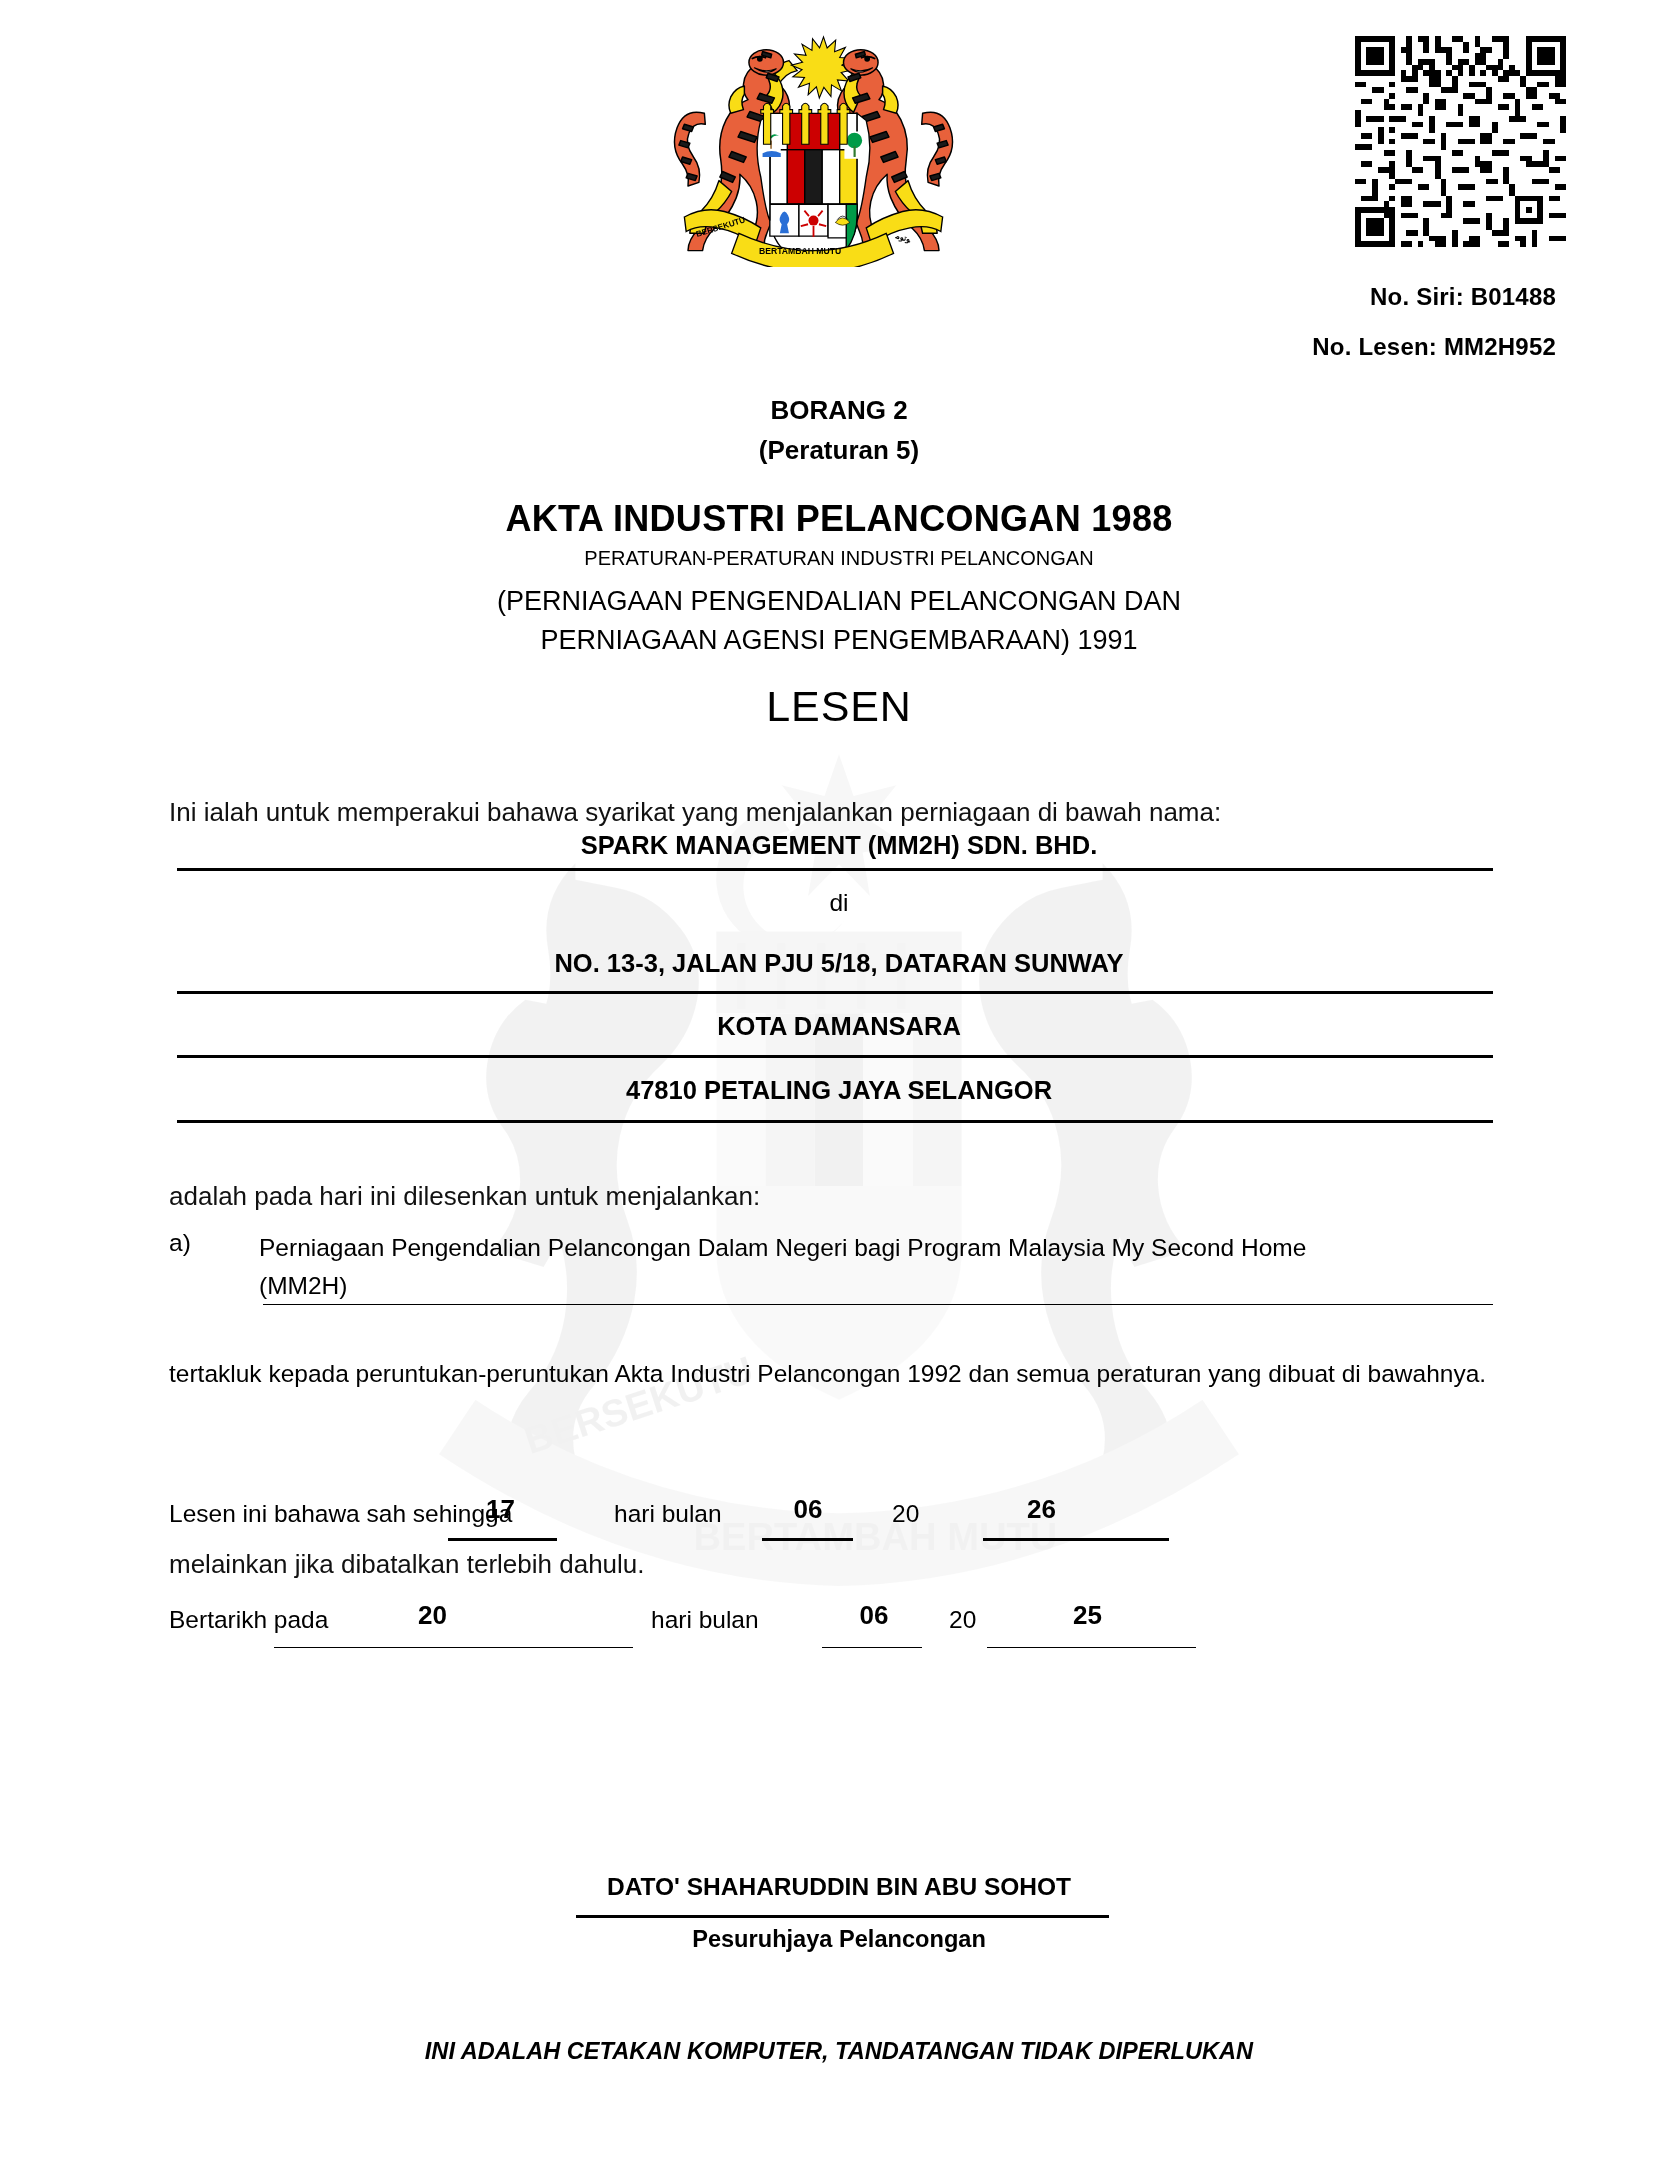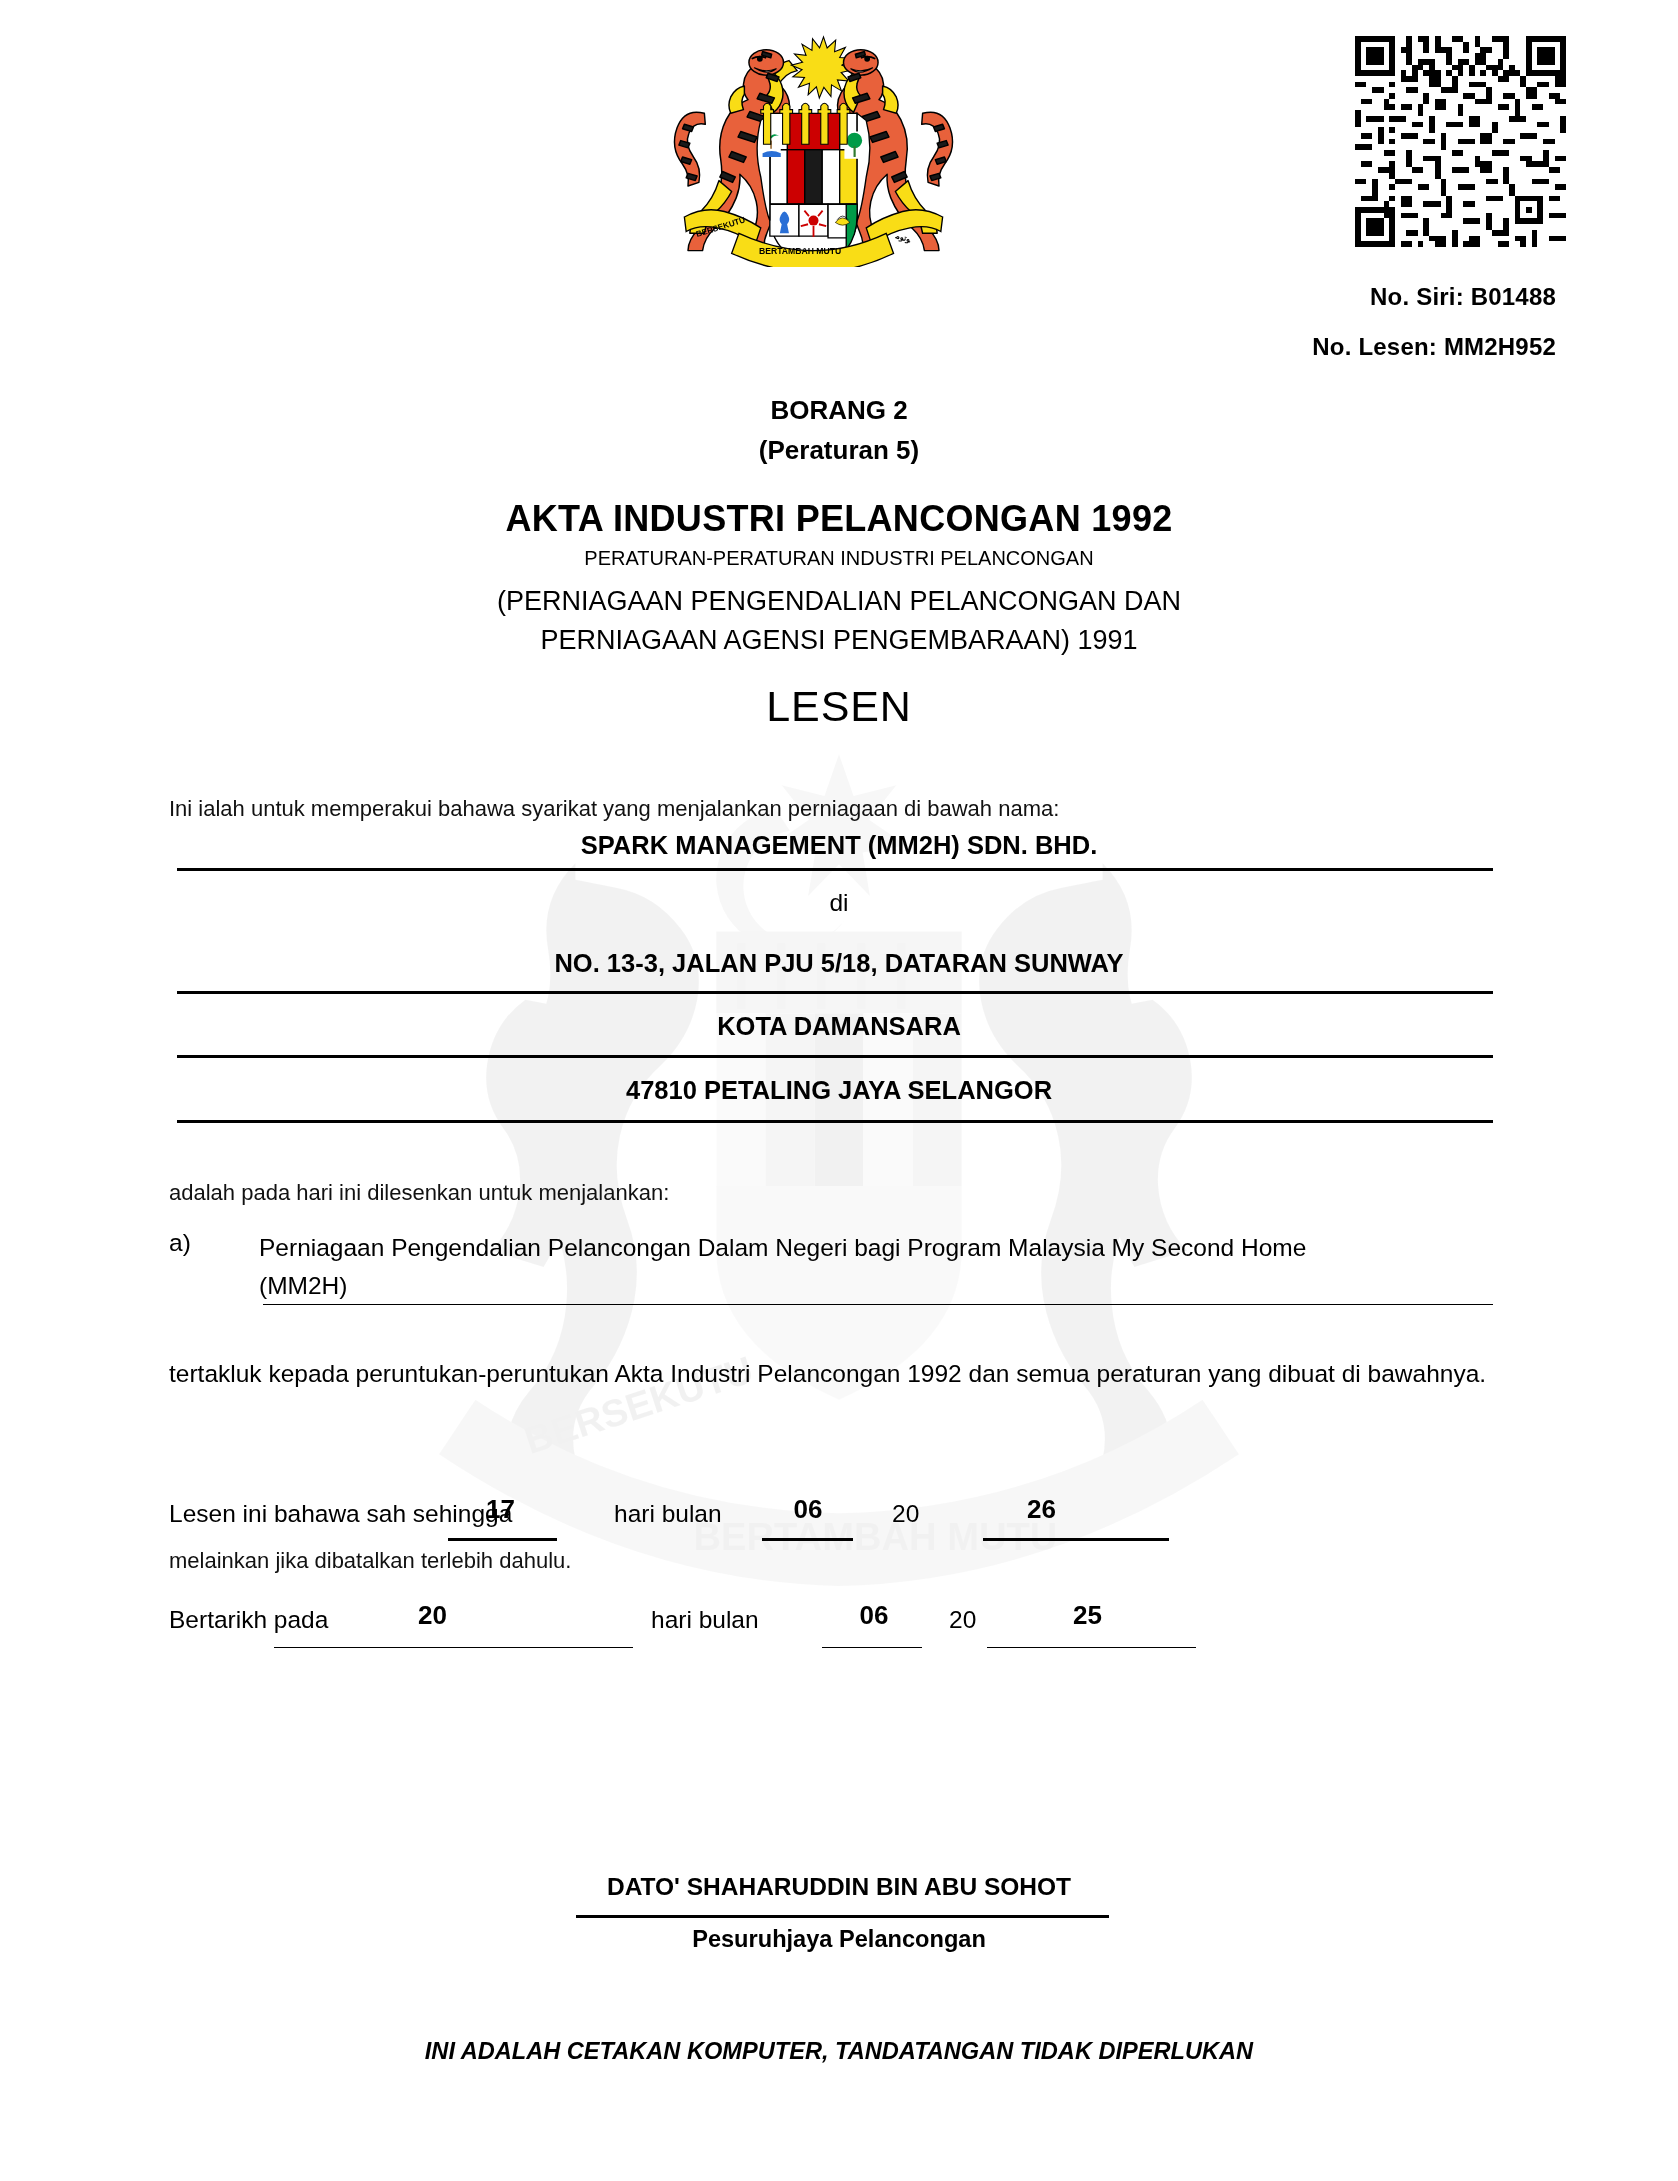--- a/index.html
+++ b/index.html
@@ -75,21 +75,21 @@
   #peraturan { top: 435px; font-size: 26px; font-weight: bold; }
   #akta { top: 498px; font-size: 36px; font-weight: bold; letter-spacing: 0.3px; }
   #sub1 { top: 547px; font-size: 20px; }
   #sub2 { top: 586px; font-size: 27px; }
   #sub3 { top: 625px; font-size: 27px; }
   #lesen { top: 682px; font-size: 43px; font-weight: normal; letter-spacing: 0.9px; }
 
   
   .body-text {
     position: absolute;
-    font-size: 22px;
+    font-size: 26px;
     line-height: 1.55;
     color: #111;
   }
   #intro { left: 169px; top: 792px; }
 
   .fill-line {
     position: absolute;
     left: 0; right: 0;
     text-align: center;
     font-size: 25.5px;
@@ -583,21 +583,21 @@
       <rect x="25" y="36" width="2" height="1"></rect>
         <rect x="29" y="36" width="1" height="1"></rect>
     </g>
   </svg>
 
   <div class="serial-line" id="serial-no">No. Siri: B01488</div>
   <div class="serial-line" id="licence-no">No. Lesen: MM2H952</div>
 
   <div class="center-block" id="borang">BORANG 2</div>
   <div class="center-block" id="peraturan">(Peraturan 5)</div>
-  <div class="center-block" id="akta">AKTA INDUSTRI PELANCONGAN 1992</div>
+  <div class="center-block" id="akta">AKTA INDUSTRI PELANCONGAN 1988</div>
   <div class="center-block" id="sub1">PERATURAN-PERATURAN INDUSTRI PELANCONGAN</div>
   <div class="center-block" id="sub2">(PERNIAGAAN PENGENDALIAN PELANCONGAN DAN</div>
   <div class="center-block" id="sub3">PERNIAGAAN AGENSI PENGEMBARAAN) 1991</div>
   <div class="center-block" id="lesen">LESEN</div>
 
   <div class="body-text" id="intro">Ini ialah untuk memperakui bahawa syarikat yang menjalankan perniagaan di bawah nama:</div>
 
   <div class="fill-line" id="company-name">SPARK MANAGEMENT (MM2H) SDN. BHD.</div>
   <div class="rule" id="rule1"></div>
 

